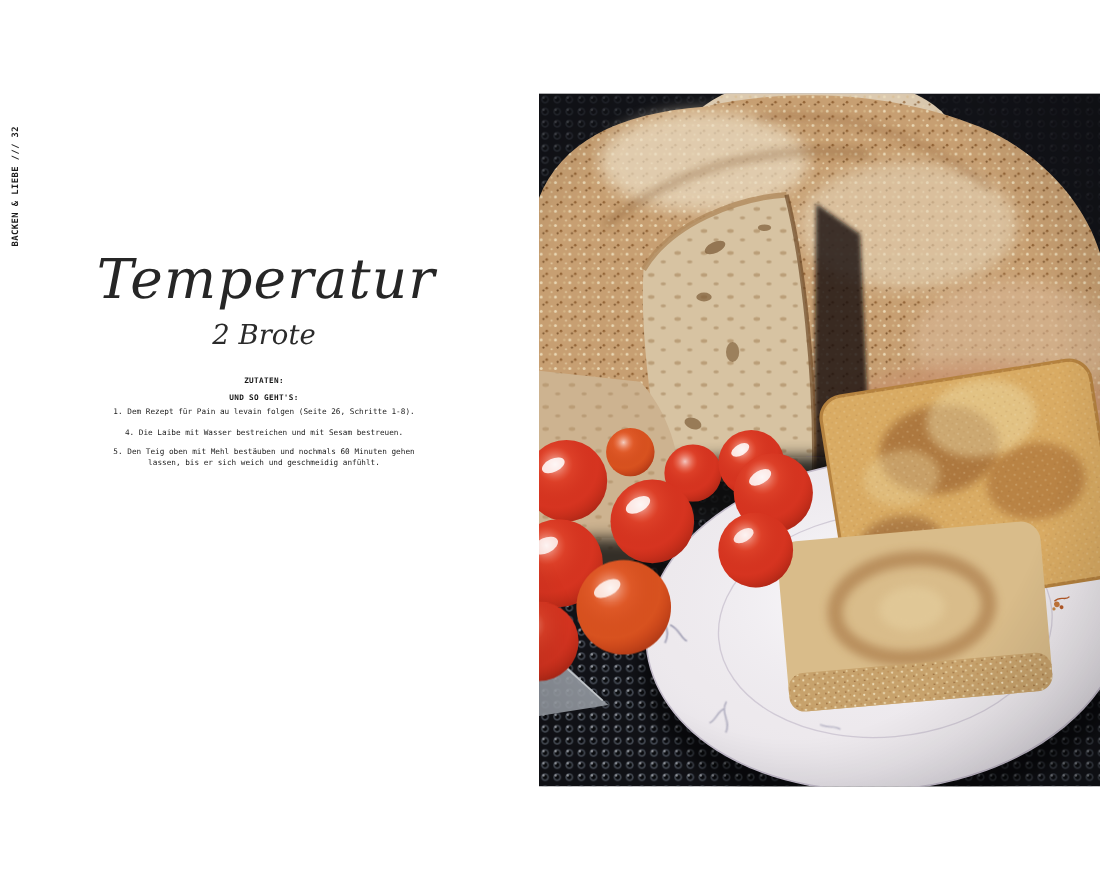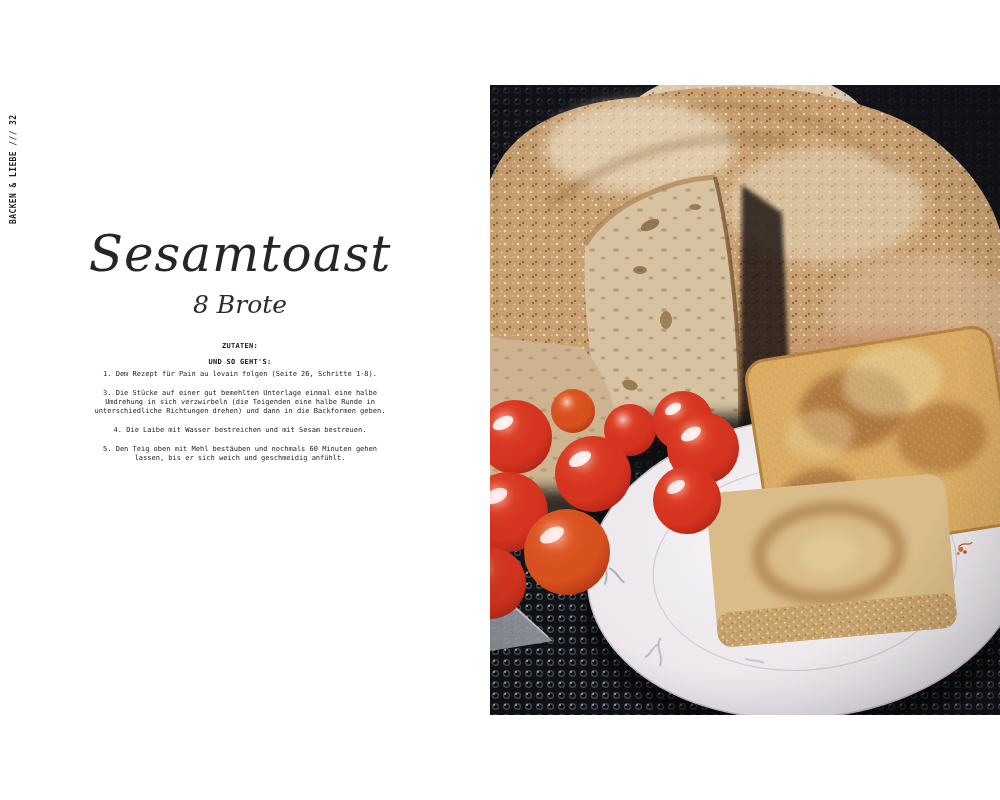--- a/index.html
+++ b/index.html
@@ -43,29 +43,28 @@
   .photo svg{display:block;}
 </style>
 </head>
 <body>
 
 <div class="canvas">
 
   <div class="spine">BACKEN &amp; LIEBE /// 32</div>
 
   <main class="recipe">
-    <h1 class="title">Sesamtoast</h1>
-    <h2 class="subtitle">8 Brote</h2>
+    <h1 class="title">Temperatur</h1>
+    <h2 class="subtitle">2 Brote</h2>
 
     <div class="sec-head">ZUTATEN:</div>
 
     <div class="sec-head steps">UND SO GEHT'S:</div>
     <div class="steps-wrap">
       <p class="step">1. Dem Rezept für Pain au levain folgen (Seite 26, Schritte 1-8).</p>
-      <p class="step">3. Die Stücke auf einer gut bemehlten Unterlage einmal eine halbe Umdrehung in sich verzwirbeln (die Teigenden eine halbe Runde in unterschiedliche Richtungen drehen) und dann in die Backformen geben.</p>
       <p class="step">4. Die Laibe mit Wasser bestreichen und mit Sesam bestreuen.</p>
       <p class="step">5. Den Teig oben mit Mehl bestäuben und nochmals 60 Minuten gehen lassen, bis er sich weich und geschmeidig anfühlt.</p>
     </div>
   </main>
 
   <figure class="photo" aria-label="Sesame-crusted bread loaf with cut slice, golden toast slices on a floral porcelain plate, cherry tomatoes and a knife on a dark perforated metal tray">
     <svg width="510" height="630" viewBox="0 0 510 630" xmlns="http://www.w3.org/2000/svg">
       <defs>
 
         <pattern id="trayDots" width="11" height="11" patternUnits="userSpaceOnUse">

